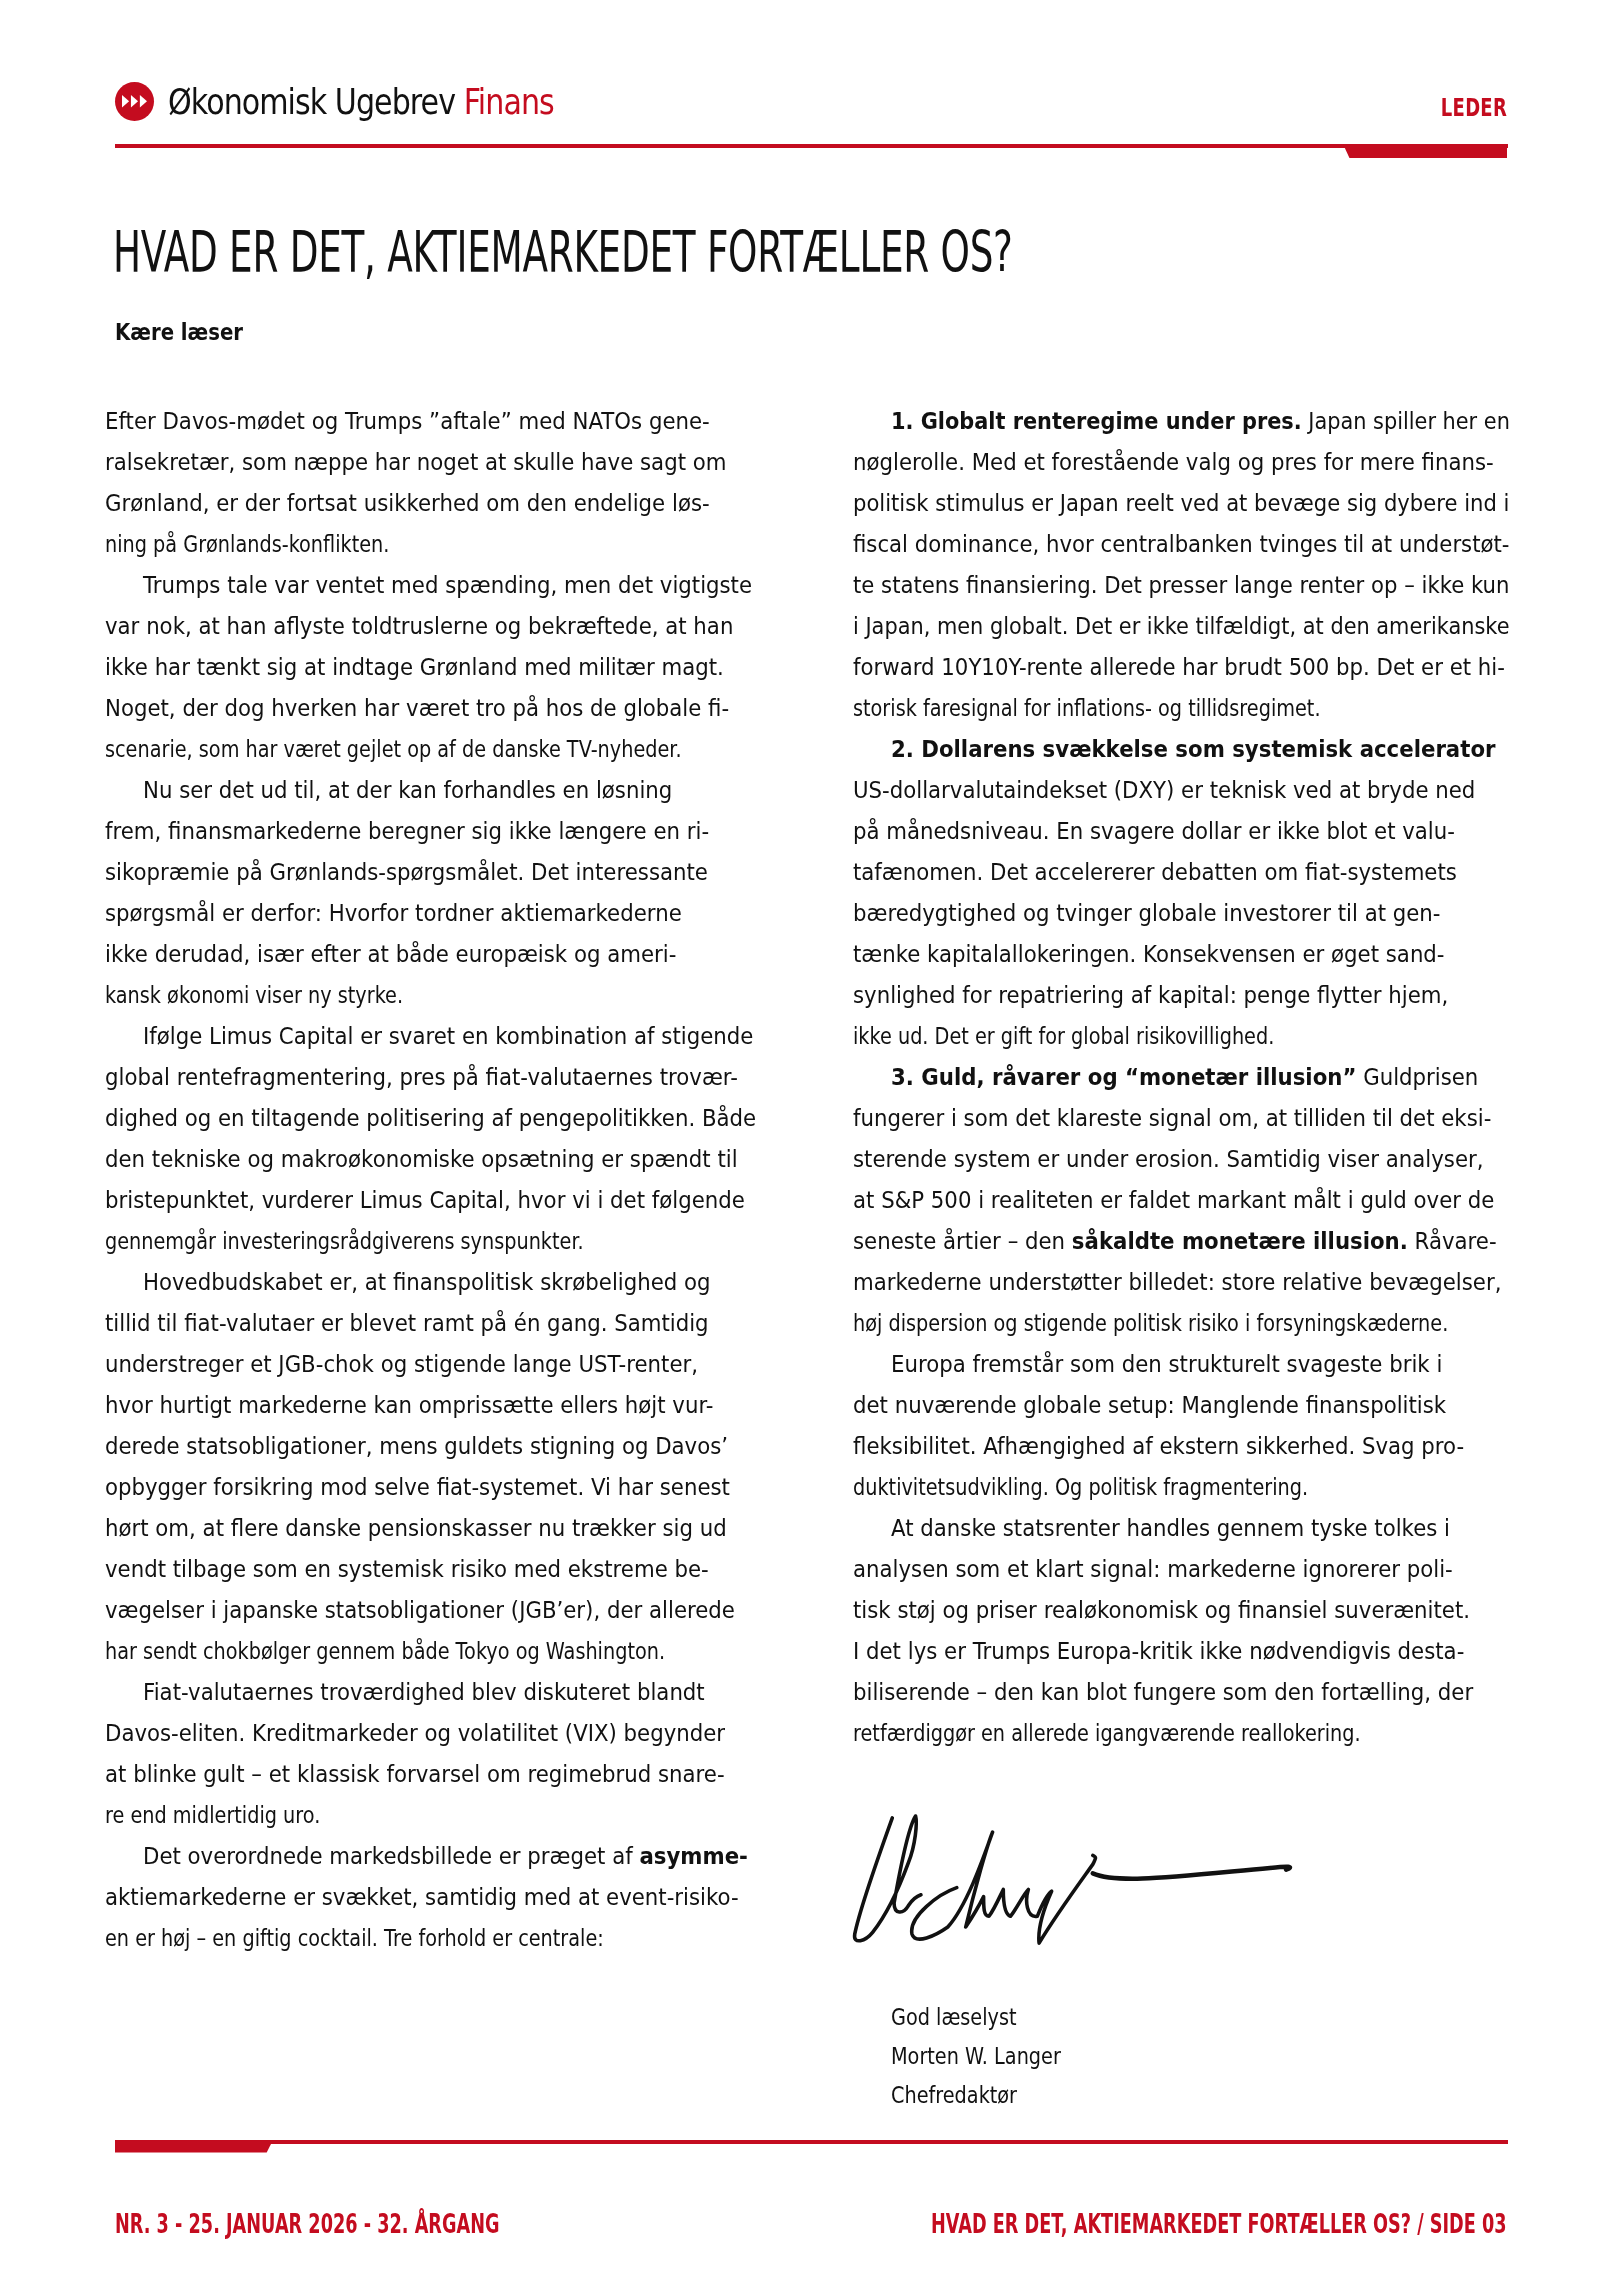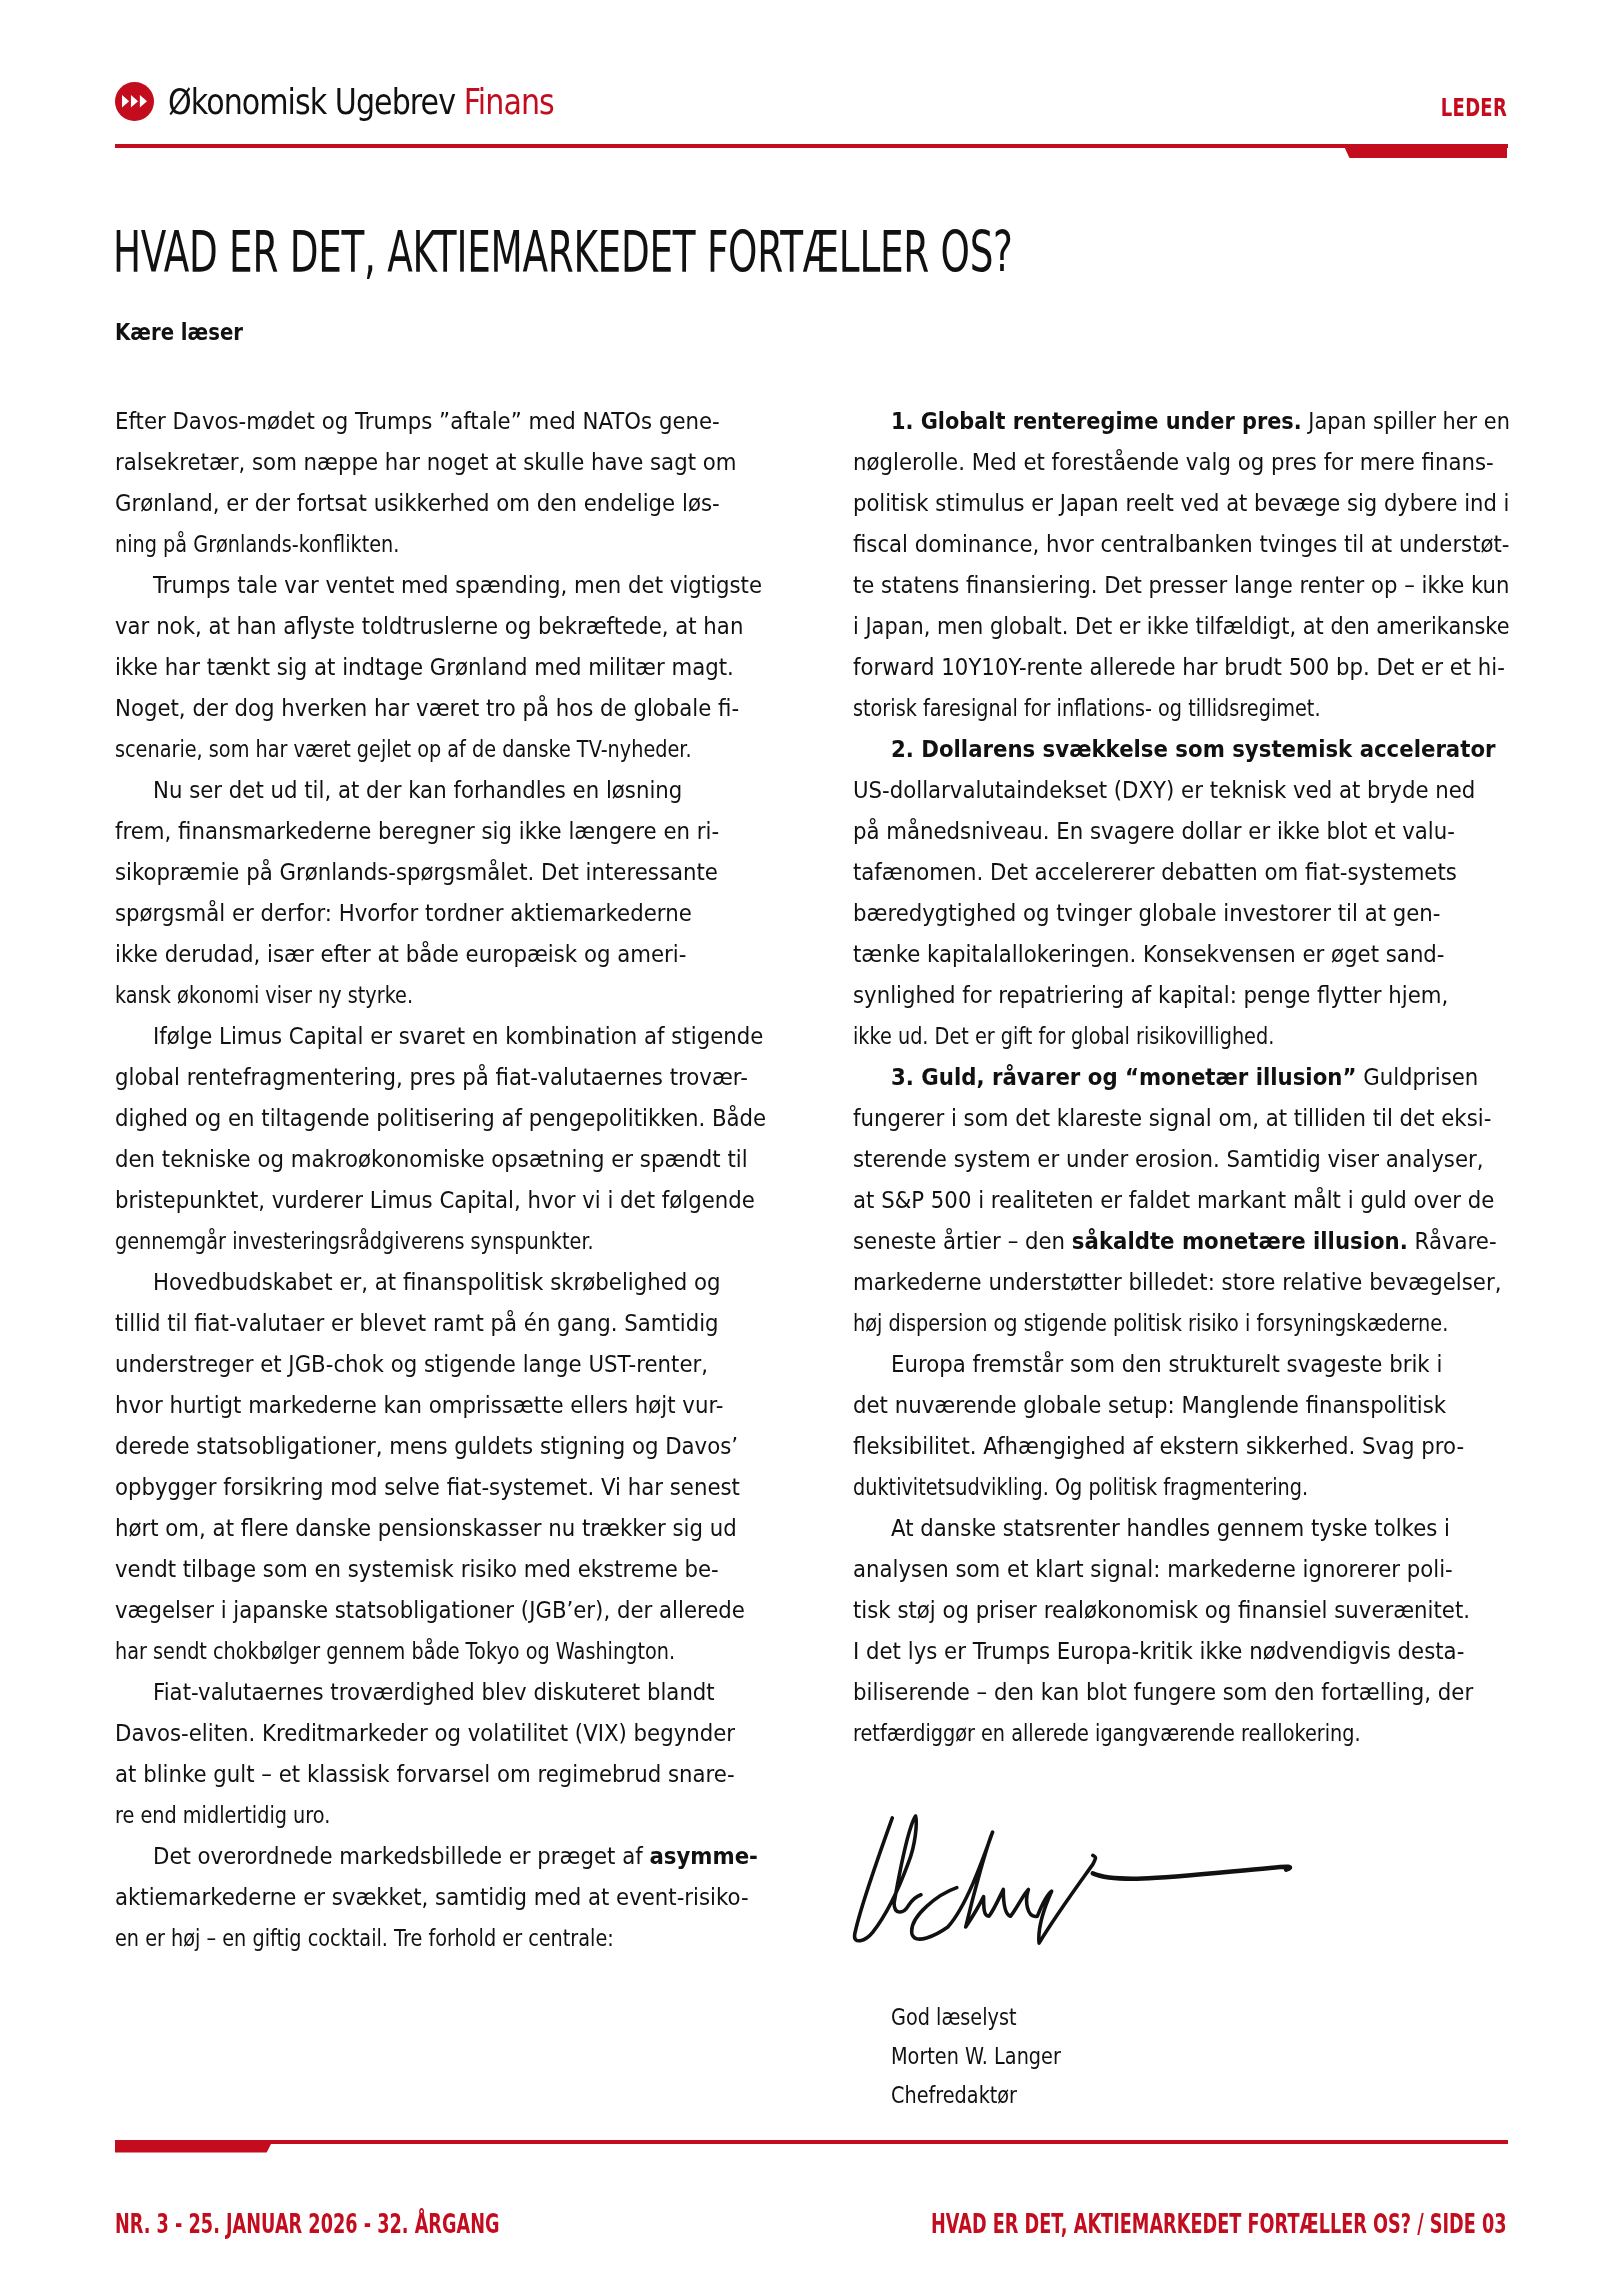--- a/index.html
+++ b/index.html
@@ -14,21 +14,21 @@
   #section-label { right: 114px; top: 93px; font-family: "DejaVu Sans", sans-serif; font-weight: bold; font-size: 25px; color: #c40c1f; transform: scaleX(0.72); transform-origin: right center; letter-spacing: 0.4px; }
   #header-rule { left: 115px; top: 144px; width: 1393px; height: 3.6px; background: #c40c1f; }
   #header-tab { left: 1343px; top: 144px; width: 164px; height: 14.3px; background: #c40c1f; clip-path: polygon(0 0, 100% 0, 100% 100%, 4% 100%); }
 
   
   #title { left: 113px; top: 220px; font-family: "DejaVu Sans", sans-serif; font-size: 57px; line-height: 64px; white-space: nowrap; transform: scaleX(0.655); transform-origin: left top; letter-spacing: -0.4px; color: #111; }
   #salutation { left: 115px; top: 319px; font-family: "DejaVu Sans", sans-serif; font-weight: bold; font-size: 22.4px; transform: scaleX(0.88); transform-origin: left top; color: #111; }
 
   
   .col { position: absolute; top: 401px; width: 656px; }
-  #col-left { left: 115px; }
+  #col-left { left: 105px; }
   #col-right { left: 853px; }
   .line {
     font-family: "DejaVu Sans", sans-serif; font-size: 22.4px; line-height: 41px; height: 41px;
     white-space: nowrap; color: #111; position: relative;
   }
   .line .inner { display: inline-block; transform-origin: left top; }
   b { font-weight: bold; }
 
   
   #signature { left: 849px; top: 1791px; width: 484px; height: 179px; }

